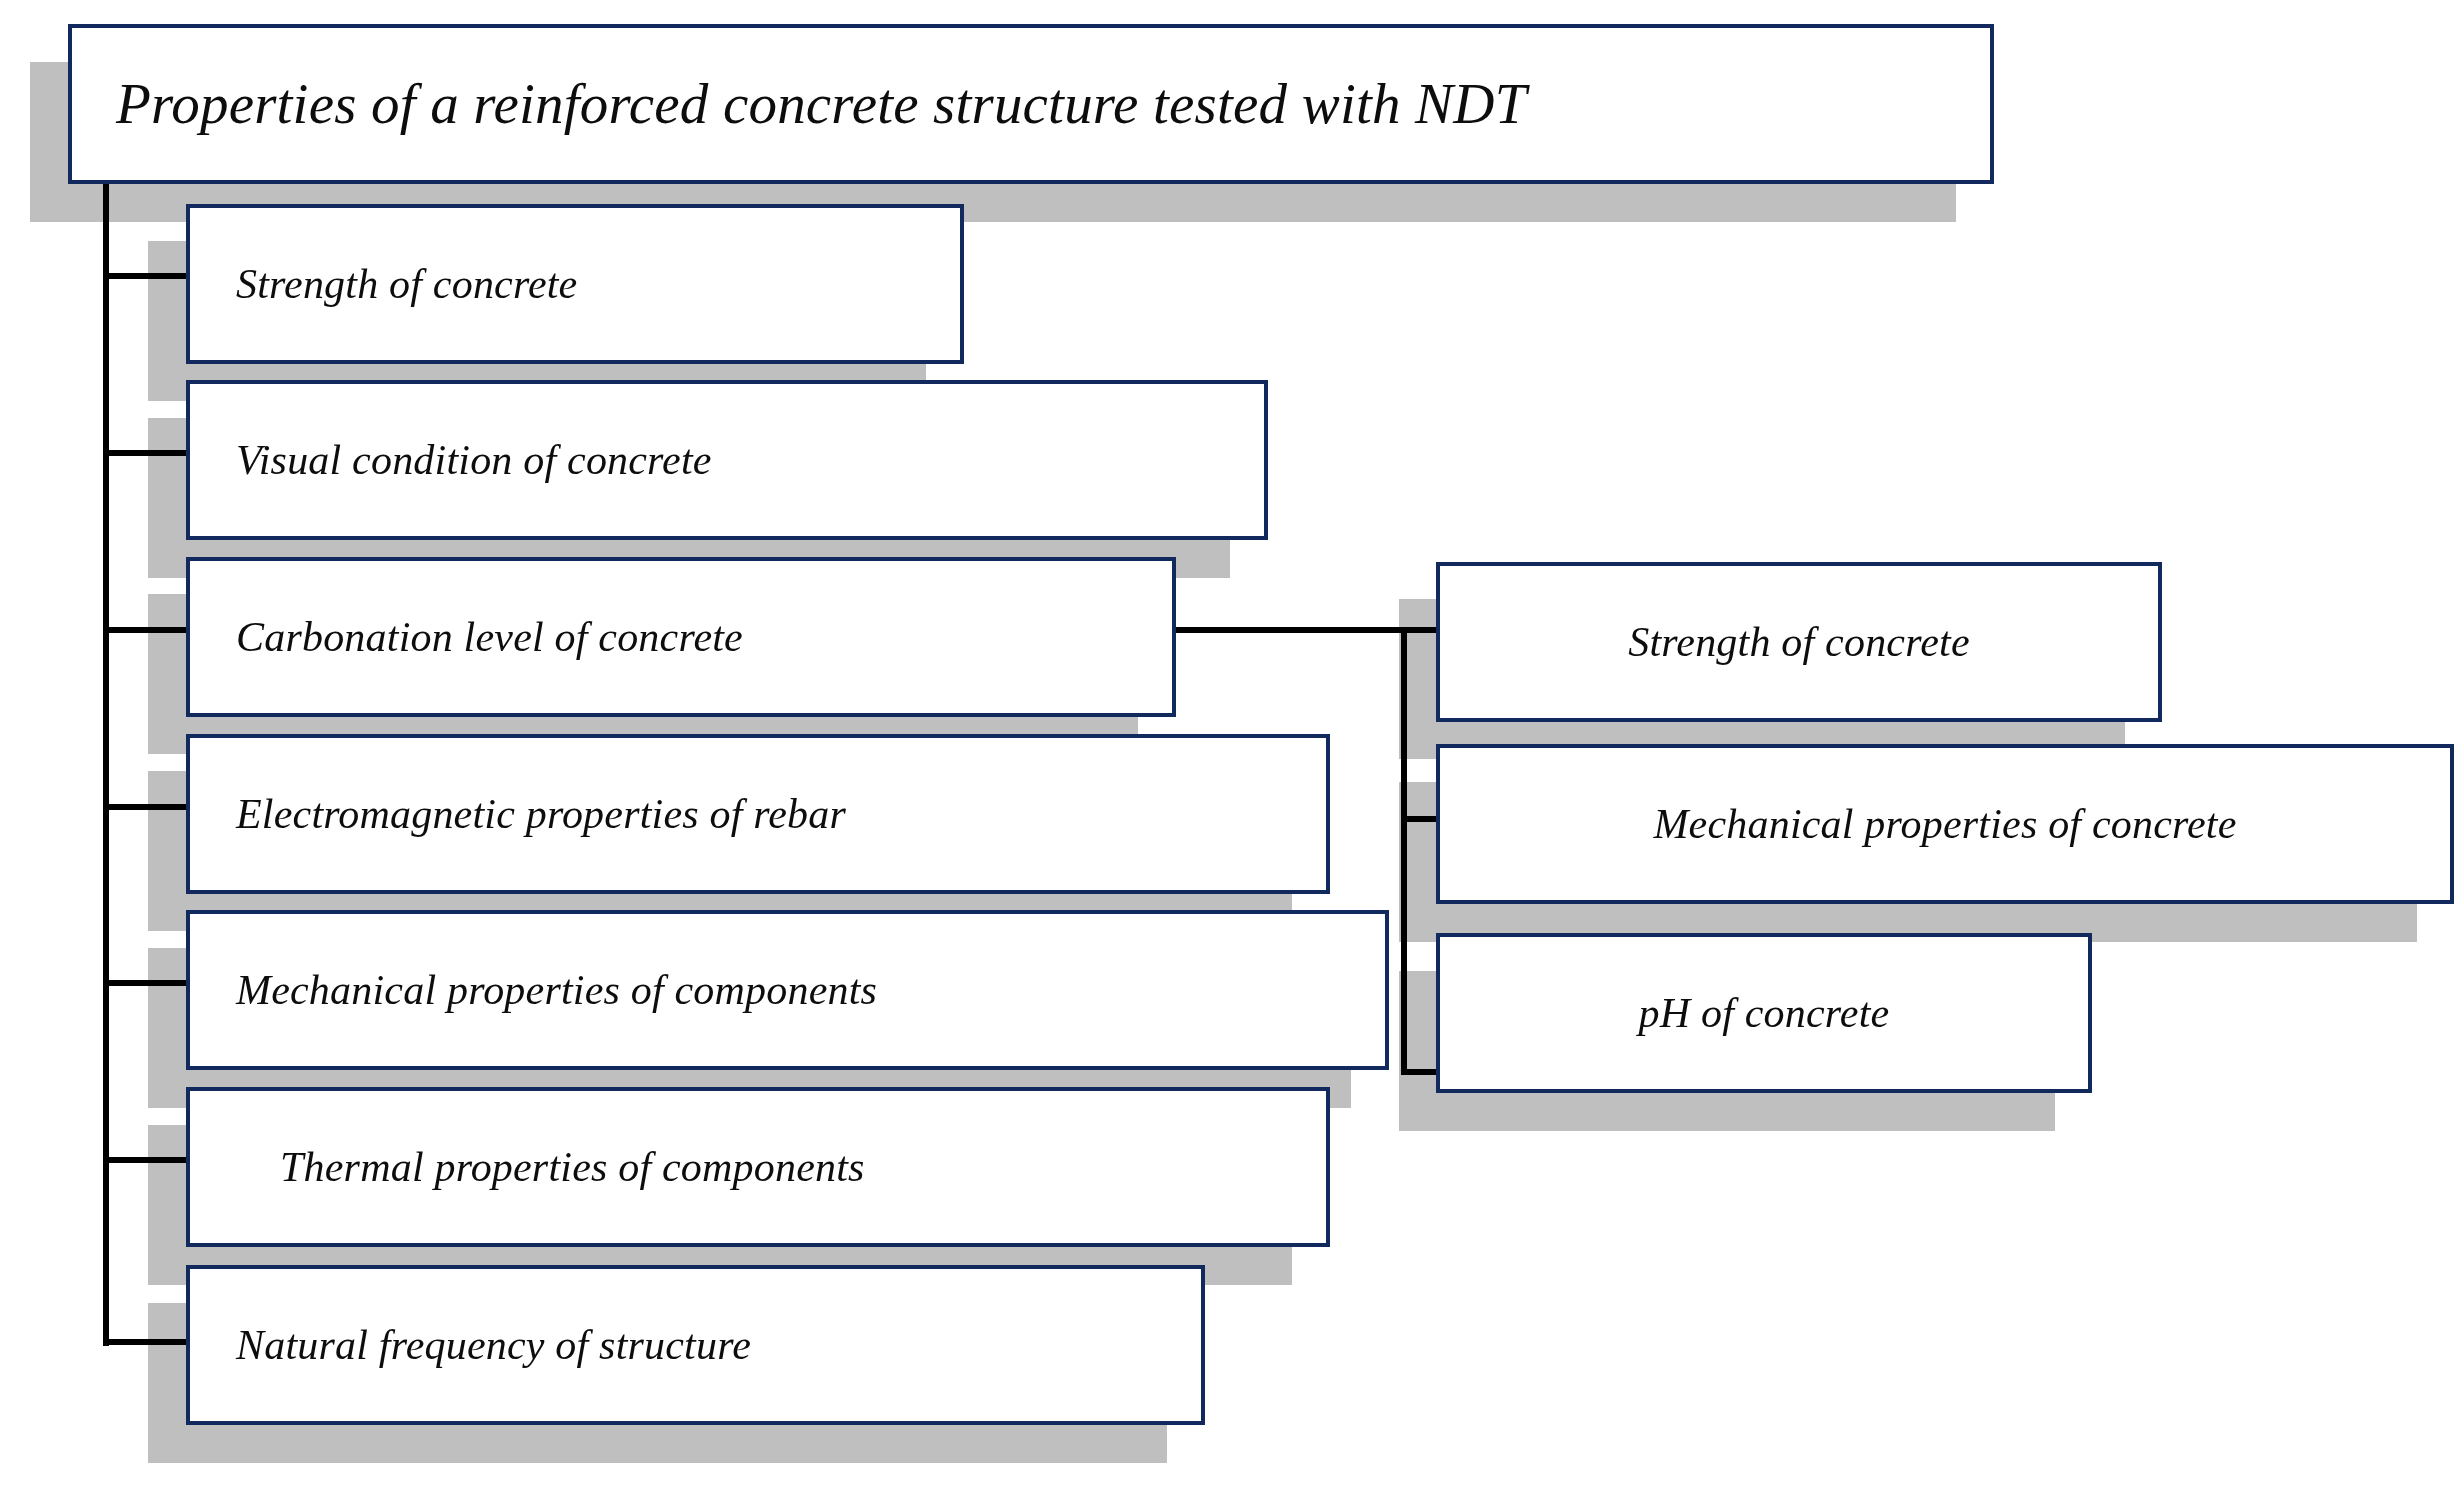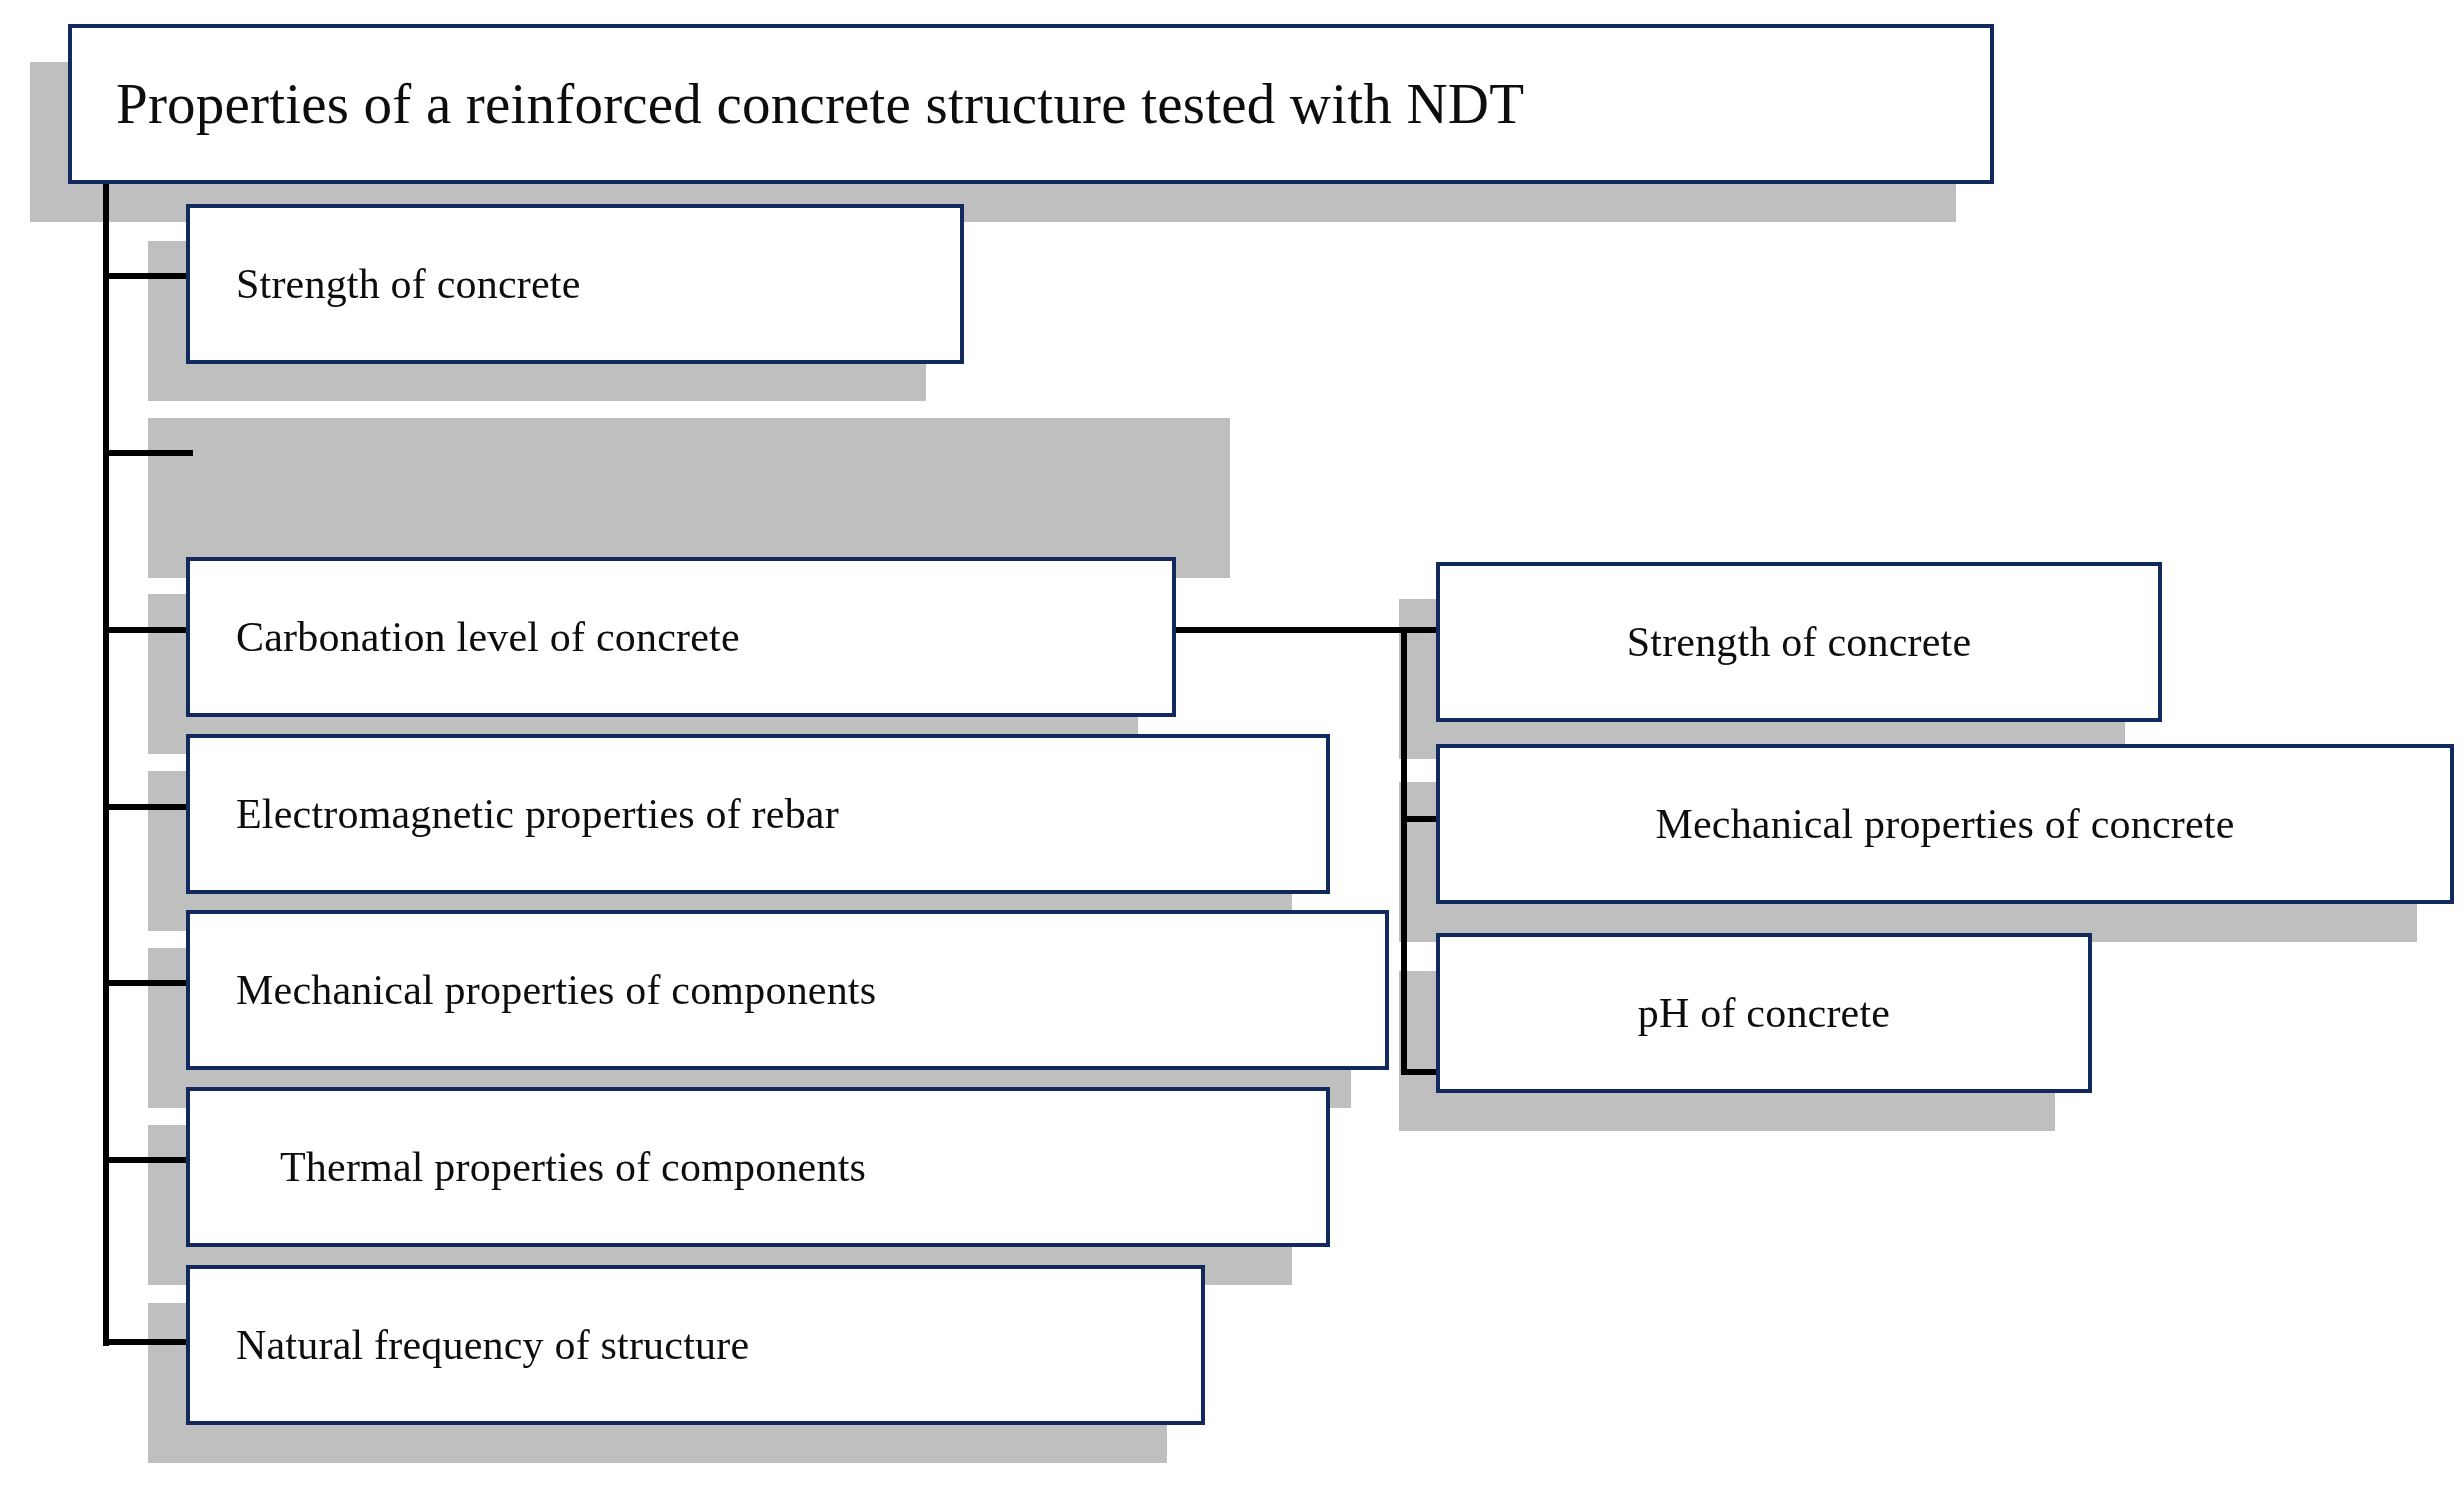--- a/index.html
+++ b/index.html
@@ -38,20 +38,21 @@
 
   
   .node {
     position: absolute;
     box-sizing: border-box;
     background: #ffffff;
     border: 4.9px solid #12295e;
     display: flex;
     align-items: center;
     z-index: 3;
+    font-style: italic;
   }
   .node .label {
     display: block;
     width: 100%;
     color: #0d0d0d;
     font-size: 42px;
     line-height: 1.05;
     letter-spacing: 0.2px;
     white-space: nowrap;
   }
@@ -110,20 +111,23 @@
   <div class="line h" style="left:1401px; top:1069px; width:49px;"></div>
 
   <div class="node title" style="left:68px; top:24.4px; width:1926px; height:160px;">
     <span class="label">Properties of a reinforced concrete structure tested with NDT</span>
   </div>
 
   <div class="node level1" style="left:186px; top:204px; width:778px; height:160px;">
     <span class="label">Strength of concrete</span>
   </div>
 
+  <div class="node level1" style="left:186px; top:380px; width:1082px; height:160px;">
+    <span class="label">Visual condition of concrete</span>
+  </div>
 
   <div class="node level1" style="left:186px; top:557px; width:990px; height:160px;">
     <span class="label">Carbonation level of concrete</span>
   </div>
 
   <div class="node level1" style="left:186px; top:734px; width:1144px; height:160px;">
     <span class="label">Electromagnetic properties of rebar</span>
   </div>
 
   <div class="node level1" style="left:186px; top:910px; width:1203px; height:160px;">

